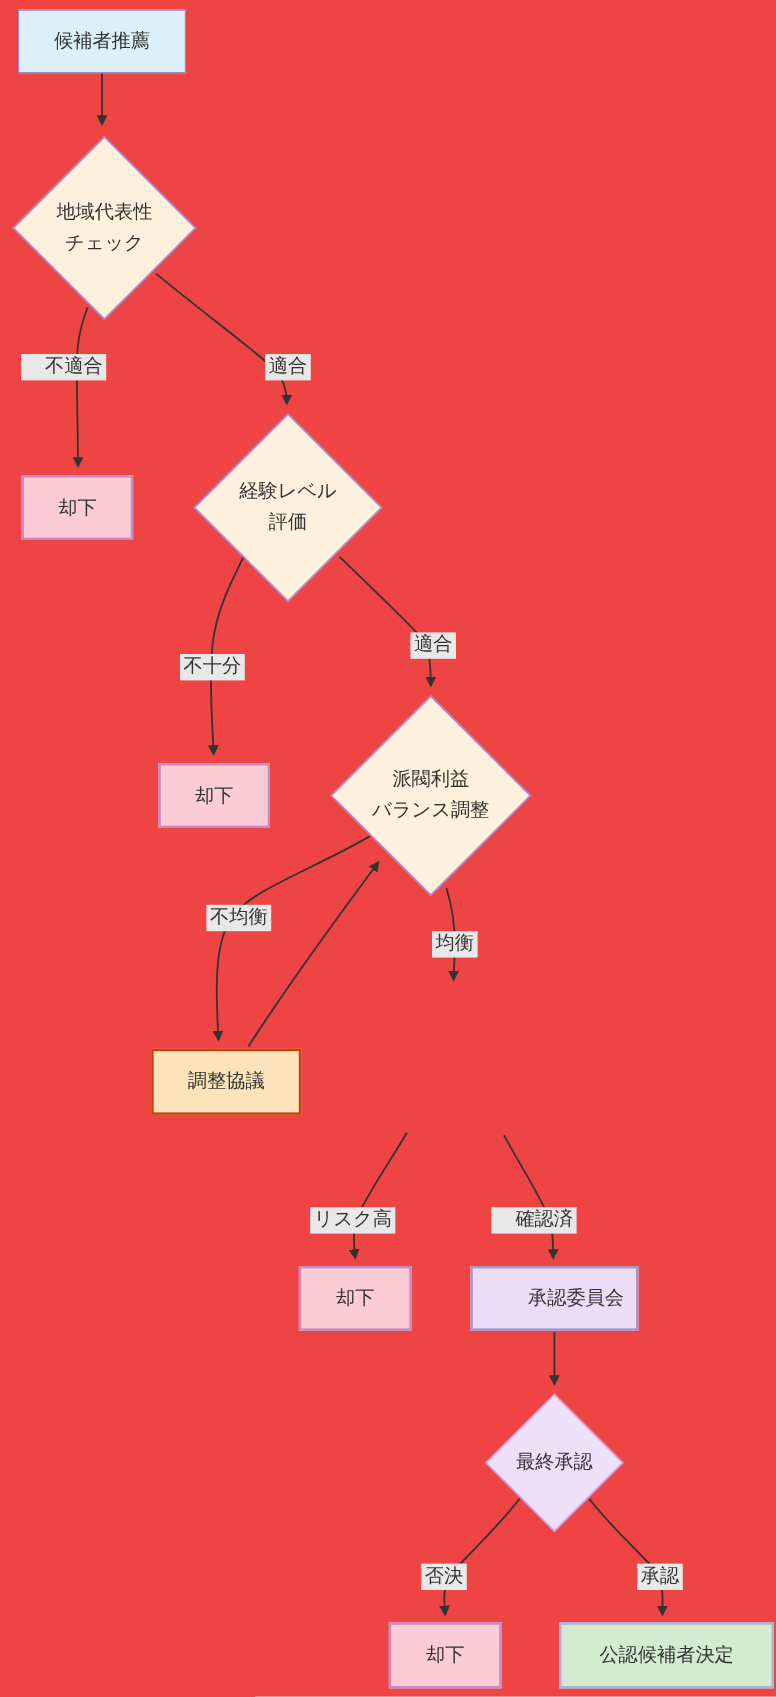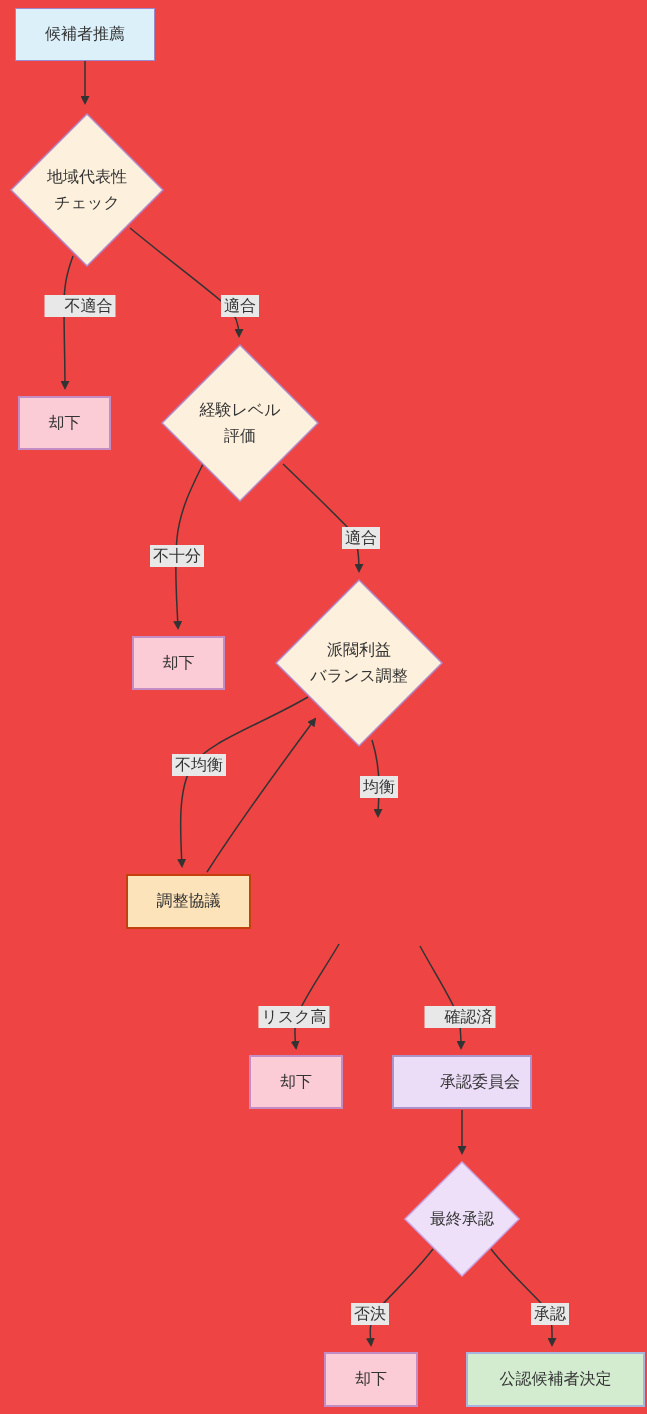--- a/index.html
+++ b/index.html
@@ -155,24 +155,24 @@
   </div>
 
 
   <div class="diamond" style="left:404px; top:1161px; width:116px; height:116px;">
     <svg viewBox="0 0 116 116">
       <polygon class="diamond-poly-final" points="58,1 115,58 58,115 1,58"></polygon>
     </svg>
     <div class="dlabel">最終承認</div>
   </div>
 
-  <span class="edge-label" style="left:80px; top:306px;padding-left:20px;">不適合</span>
+  <span class="edge-label" style="left:53px; top:306px;padding-left:20px;">不適合</span>
   <span class="edge-label" style="left:240px; top:306px;">適合</span>
   <span class="edge-label" style="left:177px; top:556px;">不十分</span>
   <span class="edge-label" style="left:361px; top:538px;">適合</span>
   <span class="edge-label" style="left:199px; top:765px;">不均衡</span>
   <span class="edge-label" style="left:379px; top:787px;">均衡</span>
   <span class="edge-label" style="left:294px; top:1017px;">リスク高</span>
-  <span class="edge-label" style="left:460px; top:1017px;padding-left:20px;">確認済</span>
+  <span class="edge-label" style="left:445px; top:1017px;padding-left:20px;">確認済</span>
   <span class="edge-label" style="left:370px; top:1314px;">否決</span>
   <span class="edge-label" style="left:550px; top:1314px;">承認</span>
 
 </div>
 
 </body></html>

